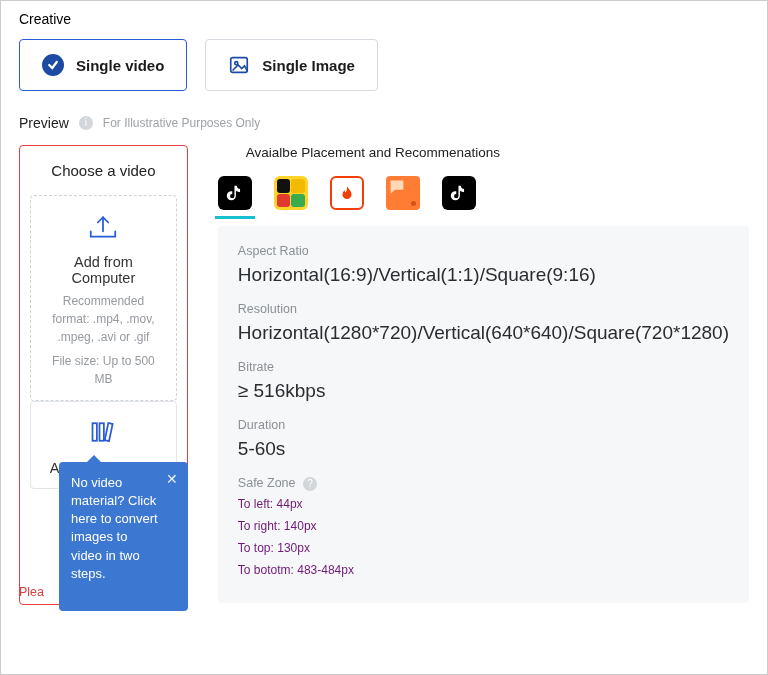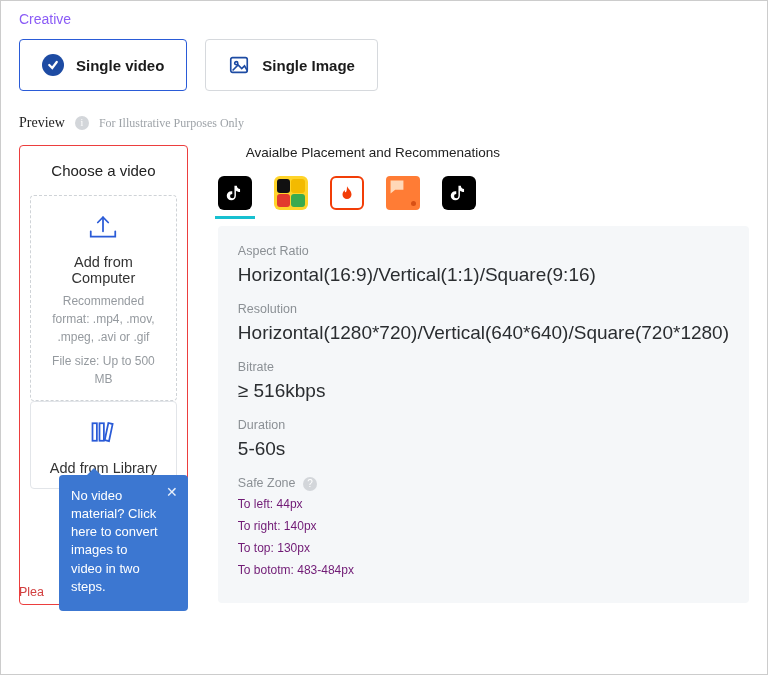--- a/index.html
+++ b/index.html
@@ -5,21 +5,21 @@
     * { box-sizing: border-box; margin: 0; padding: 0; }
     body {
       width: 768px;
       height: 675px;
       font-family: -apple-system, BlinkMacSystemFont, "Segoe UI", Arial, sans-serif;
       color: #222;
       background: #fff;
       border: 1px solid #ccc;
       padding: 10px 18px;
     }
-    .section-title { font-size: 14px; color: #8b5cf6; margin-bottom: 12px; }
+    .section-title { font-size: 14px; color: #000000; margin-bottom: 12px; }
     .creative-row { display: flex; gap: 18px; margin-bottom: 24px; }
     .creative-card {
       border: 1px solid #d6d9dd;
       border-radius: 4px;
       padding: 14px 22px;
       display: flex;
       align-items: center;
       gap: 12px;
       cursor: pointer;
       background: #fff;
@@ -27,21 +27,21 @@
     .creative-card.selected { border: 1px solid #2a5bd7; gap: 12px; }
     .creative-card .label { font-size: 15px; font-weight: 600; color: #1b1b1b; }
     .check-circle {
       width: 22px; height: 22px;
       background: #1d4ba3; border-radius: 50%;
       display: flex; align-items: center; justify-content: center;
     }
     .check-circle svg { width: 12px; height: 12px; fill: none; stroke: #fff; stroke-width: 3; stroke-linecap: round; }
     .img-icon { width: 22px; height: 22px; fill: none; stroke: #1d4ba3; stroke-width: 1.8; }
 
-    .preview-header { display: flex; align-items: center; gap: 10px; margin-bottom: 14px; font-family: Liberation Serif, serif; }
+    .preview-header { display: flex; align-items: center; gap: 10px; margin-bottom: 14px; }
     .preview-header .label { font-size: 14px; color: #222; }
     .preview-header .hint { font-size: 12px; color: #9ea3a8; }
     .info-dot {
       width: 14px; height: 14px; background: #d3d6da; color: #fff;
       border-radius: 50%; font-size: 10px; line-height: 14px; text-align: center;
     }
 
     .layout { display: flex; gap: 30px; }
     .left-col { width: 248px; position: relative; }
     .right-col { flex: 1; }
@@ -68,21 +68,21 @@
     .library-icon { margin: 4px auto 6px; width: 36px; height: 28px; fill: none; stroke: #2a5bd7; stroke-width: 2; }
 
     .tip-popover {
       position: absolute;
       left: 40px;
       bottom: -6px;
       background: #3c77d1;
       color: #fff;
       font-size: 13px;
       border-radius: 4px;
-      padding: 12px 30px 15px 12px;
+      padding: 12px 30px 28px 12px;
       max-width: 230px;
       line-height: 1.4;
     }
     .tip-popover .tip-arrow {
       position: absolute; top: -7px; left: 28px;
       border-left: 7px solid transparent;
       border-right: 7px solid transparent;
       border-bottom: 7px solid #3c77d1;
       width: 0; height: 0;
     }

